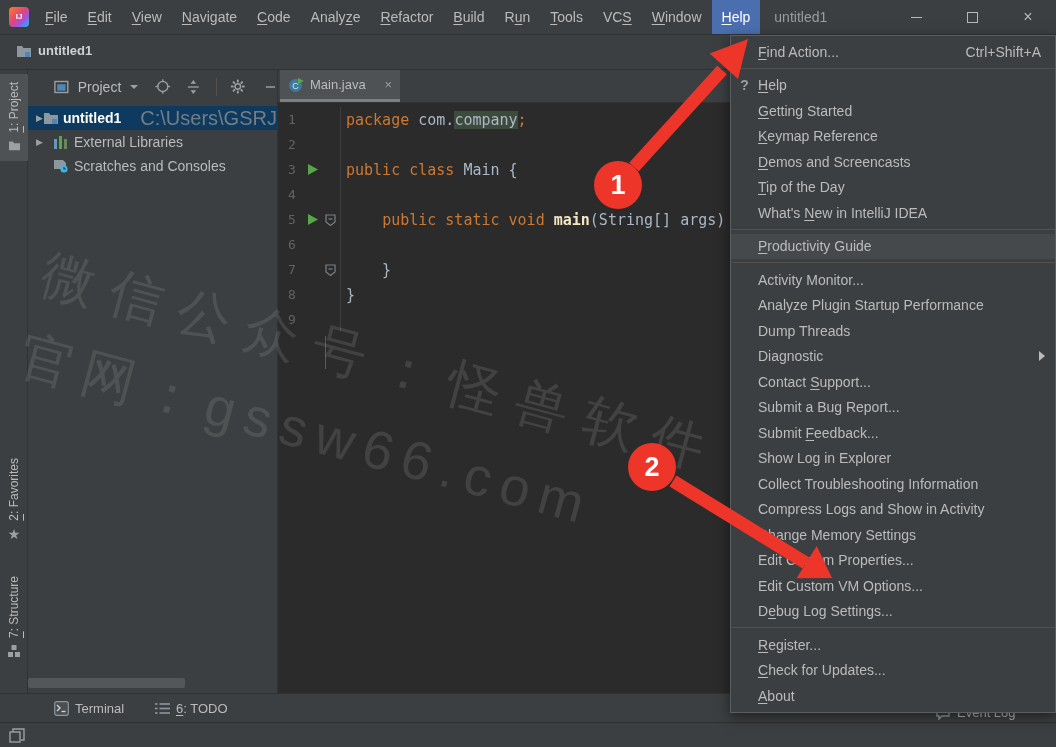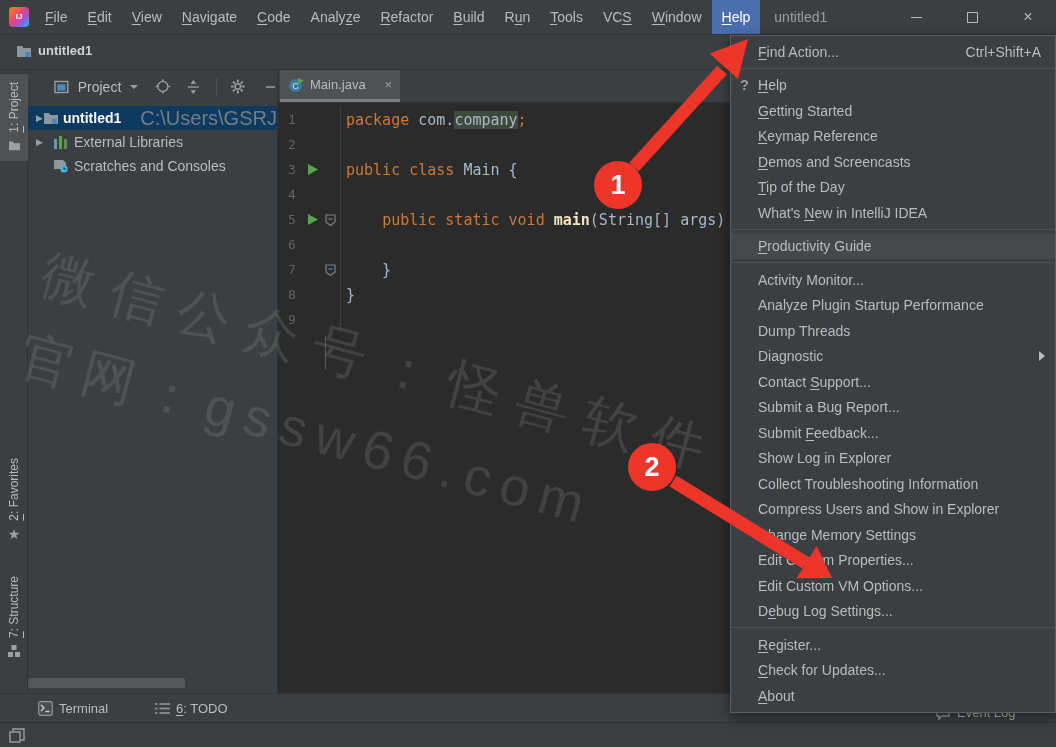--- a/index.html
+++ b/index.html
@@ -89,21 +89,21 @@
   #watermark { position:absolute; left:52px; top:238px; z-index:22; transform:rotate(15deg);
     transform-origin:0 0; color:rgba(150,150,150,0.22); pointer-events:none; white-space:nowrap; }
   #watermark .wm1 { font-size:54px; letter-spacing:16px; }
   #watermark .wm2 { font-size:54px; letter-spacing:10px; margin-top:12px; }
 
   
   #bottombar { position:absolute; left:0; top:693px; width:1056px; height:29px;
     background:#3c3f41; border-top:1px solid #323232; }
   .bb-item { position:absolute; top:0; height:29px; display:flex; align-items:center; gap:6px;
     font-size:13px; color:#bbbbbb; }
-  #bb-terminal { left:38px; }
+  #bb-terminal { left:54px; }
   #bb-todo { left:155px; }
   #event-log { position:absolute; left:935px; top:4px; height:29px; display:flex; align-items:center;
     gap:6px; font-size:13px; color:#bbbbbb; z-index:5; }
 
   
   #statusbar { position:absolute; left:0; top:722px; width:1056px; height:25px;
     background:#3c3f41; border-top:1px solid #2c2e30; display:flex; align-items:center; }
   #sb-left { margin-left:9px; }
   #sb-right { margin-left:auto; display:flex; align-items:center; gap:22px; margin-right:14px;
     font-size:13px; color:#bbbbbb; }
@@ -502,21 +502,21 @@
       <div class="menu-item">
         <span class="mi-icon"></span>
         <span class="mi-label">Show Log in Explorer</span>
       </div>
       <div class="menu-item">
         <span class="mi-icon"></span>
         <span class="mi-label">Collect Troubleshooting Information</span>
       </div>
       <div class="menu-item">
         <span class="mi-icon"></span>
-        <span class="mi-label">Compress Users and Show in Explorer</span>
+        <span class="mi-label">Compress Logs and Show in Activity</span>
       </div>
       <div class="menu-item">
         <span class="mi-icon"></span>
         <span class="mi-label">Change Memory Settings</span>
       </div>
       <div class="menu-item">
         <span class="mi-icon"></span>
         <span class="mi-label">Edit Custom Properties...</span>
       </div>
       <div class="menu-item">

